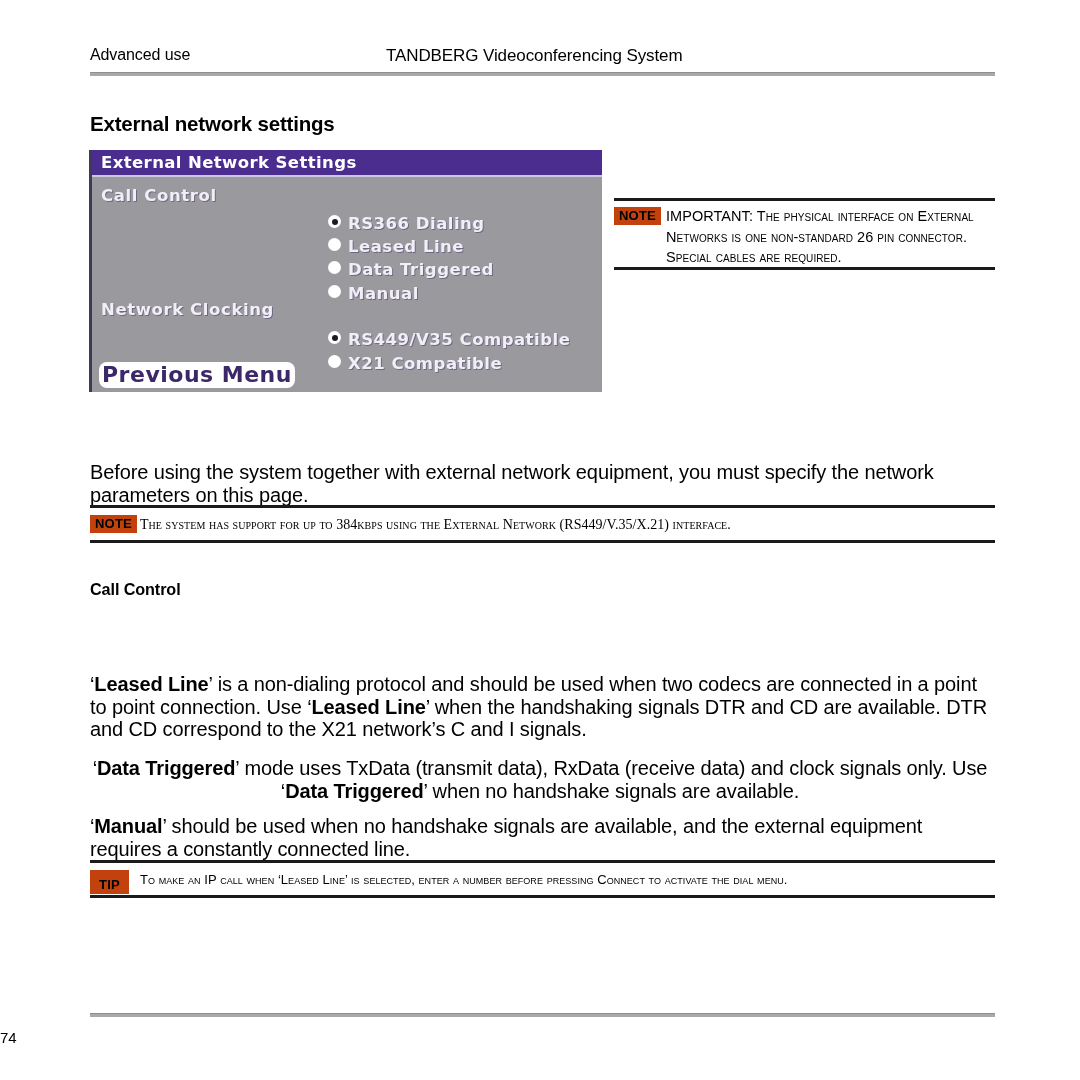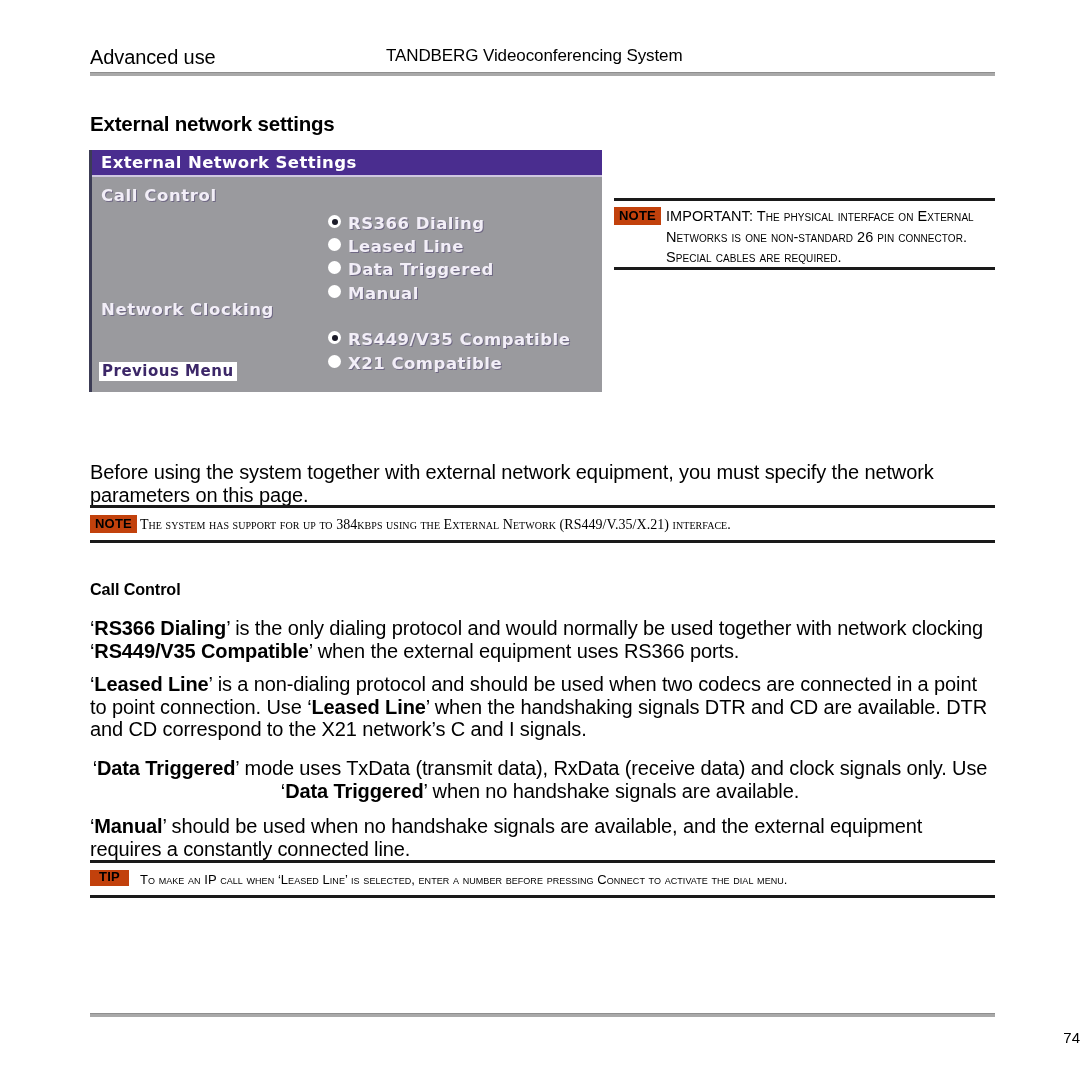--- a/index.html
+++ b/index.html
@@ -26,21 +26,21 @@
   .header {
     position: absolute;
     left: 90px;
     top: 46px;
     width: 905px;
     height: 24px;
   }
   .header-left {
     position: absolute;
     left: 0; top: 0;
-    font-size: 20px;
+    font-size: 16px;
     letter-spacing: -0.1px;
     white-space: nowrap;
   }
   .header-center {
     position: absolute;
     left: 296px; top: 0;
     font-size: 17px;
     letter-spacing: -0.1px;
     white-space: nowrap;
   }
@@ -138,25 +138,26 @@
     width: 6px; height: 6px;
     border-radius: 50%;
     background: #1b1b28;
   }
   .osd-prev {
     position: absolute;
     left: 7px;
     top: 212px;
     background: #ffffff;
     color: #3c2768;
-    font-size: 15px;
+    font-size: 22px;
     font-weight: bold;
     letter-spacing: 0.5px;
     padding: 0 3px 1px 3px;
     white-space: nowrap;
+    border-radius: 8px;
   }
 
   
   .callout {
     position: absolute;
     box-sizing: border-box;
     border-top: 3px solid #1a1a1a;
     border-bottom: 3px solid #1a1a1a;
   }
   .callout .tag {
@@ -182,21 +183,21 @@
   .note-side .tag  { top: 6px; left: 0px; }
   .note-side .ctext{ left: 52px; top: 5px; width: 330px; }
 
   
   .note-wide { left: 90px; top: 505px; width: 905px; height: 38px; }
   .note-wide .tag  { top: 7px; left: 0px; }
   .note-wide .ctext{ left: 50px; top: 7px; width: 850px; font-size: 14px; white-space: nowrap; font-family: Liberation Serif, serif; }
 
   
   .tip-wide { left: 90px; top: 860px; width: 905px; height: 38px; }
-  .tip-wide .tag  { top: 7px; left: 0px; padding: 0 9px 2px 9px; }
+  .tip-wide .tag  { top: 7px; left: 0px; padding: 8px 9px 2px 9px; }
   .tip-wide .ctext{ left: 50px; top: 8px; width: 850px; font-size: 13px; white-space: nowrap; }
 
   
   .body-p {
     position: absolute;
     left: 90px;
     width: 900px;
     font-size: 20px;
     line-height: 22.6px;
     letter-spacing: -0.12px;
@@ -220,21 +221,21 @@
     height: 4px;
     background: #a9a9a9;
     border-top: 1px solid #8f8f8f;
     box-sizing: border-box;
   }
   .folio {
     position: absolute;
     left: 0;
     top: 1029px;
     width: 1080px;
-    text-align: right;
+    text-align: left;
     font-size: 15px;
   }
 </style>
 </head>
 <body>
 
 <div class="page">
 
   <div class="header">
     <span class="header-left">Advanced use</span>
@@ -282,21 +283,20 @@
 
   <p class="body-p" style="top:441px; width:900px;">Before using the system together with external network equipment, you must specify the network parameters on this page.</p>
 
   <div class="callout note-wide">
     <span class="tag">NOTE</span>
     <span class="ctext">The system has support for up to 384kbps using the External Network (RS449/V.35/X.21) interface.</span>
   </div>
 
   <h2 class="subhead" style="top:567px;">Call Control</h2>
 
-  <p class="body-p" style="top:597px;"><span>‘</span><b>RS366 Dialing</b><span>’ is the only dialing protocol and would normally be used together with network clocking ‘</span><b>RS449/V35 Compatible</b><span>’ when the external equipment uses RS366 ports.</span></p>
   <p class="body-p" style="top:653px;"><span>‘</span><b>Leased Line</b><span>’ is a non-dialing protocol and should be used when two codecs are connected in a point to point connection. Use ‘</span><b>Leased Line</b><span>’ when the handshaking signals DTR and CD are available. DTR and CD correspond to the X21 network’s C and I signals.</span></p>
   <p class="body-p" style="top:737px;text-align:center;"><span>‘</span><b>Data Triggered</b><span>’ mode uses TxData (transmit data), RxData (receive data) and clock signals only. Use ‘</span><b>Data Triggered</b><span>’ when no handshake signals are available.</span></p>
   <p class="body-p" style="top:795px;"><span>‘</span><b>Manual</b><span>’ should be used when no handshake signals are available, and the external equipment requires a constantly connected line.</span></p>
 
   <div class="callout tip-wide">
     <span class="tag">TIP</span>
     <span class="ctext">To make an IP call when ‘Leased Line’ is selected, enter a number before pressing Connect to activate the dial menu.</span>
   </div>
 
   <div class="footer-rule"></div>

